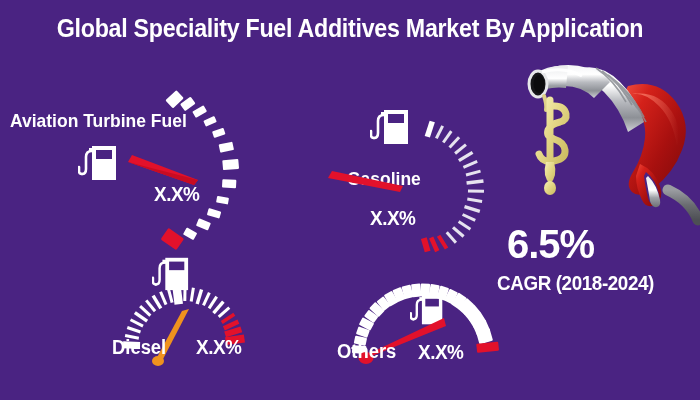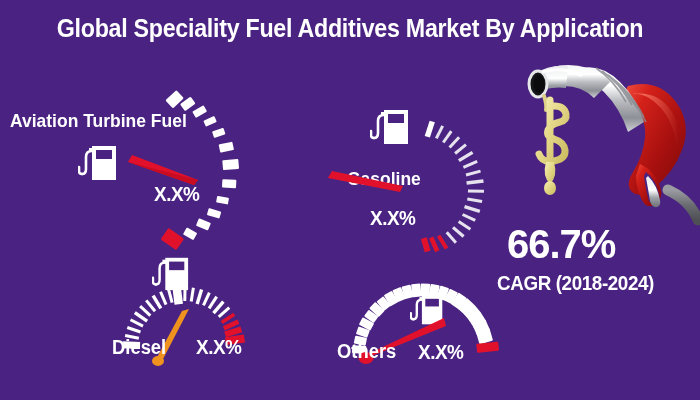--- a/index.html
+++ b/index.html
@@ -497,16 +497,16 @@
 
       <g transform="translate(8,44)">
         <path d="M24 2 q12 -1 14 8 q1 6 -6 8 q-9 2 -12 8 q-2 6 6 9 q10 3 11 11 q1 9 -11 11 q-12 2 -15 -7
                  M22 -4 v66" fill="none" stroke="url(#gold)" stroke-width="7" stroke-linecap="round"></path>
         <path d="M18 58 q-4 14 4 22 q8 -8 4 -22z" fill="url(#gold)"></path>
         <ellipse cx="22" cy="84" rx="6" ry="7" fill="url(#gold)"></ellipse>
       </g>
     </svg>
   </div>
 
-  <div class="cagr-val" style="left:507px; top:222px;">66.7%</div>
+  <div class="cagr-val" style="left:507px; top:222px;">6.5%</div>
   <div class="cagr-lbl" style="left:497px; top:272px;">CAGR (2018-2024)</div>
 
 </div>
 
 </body></html>

